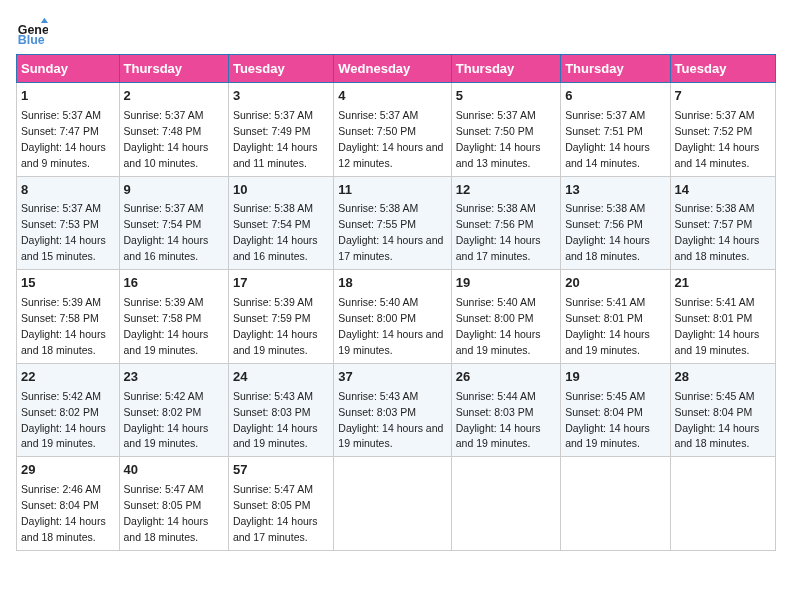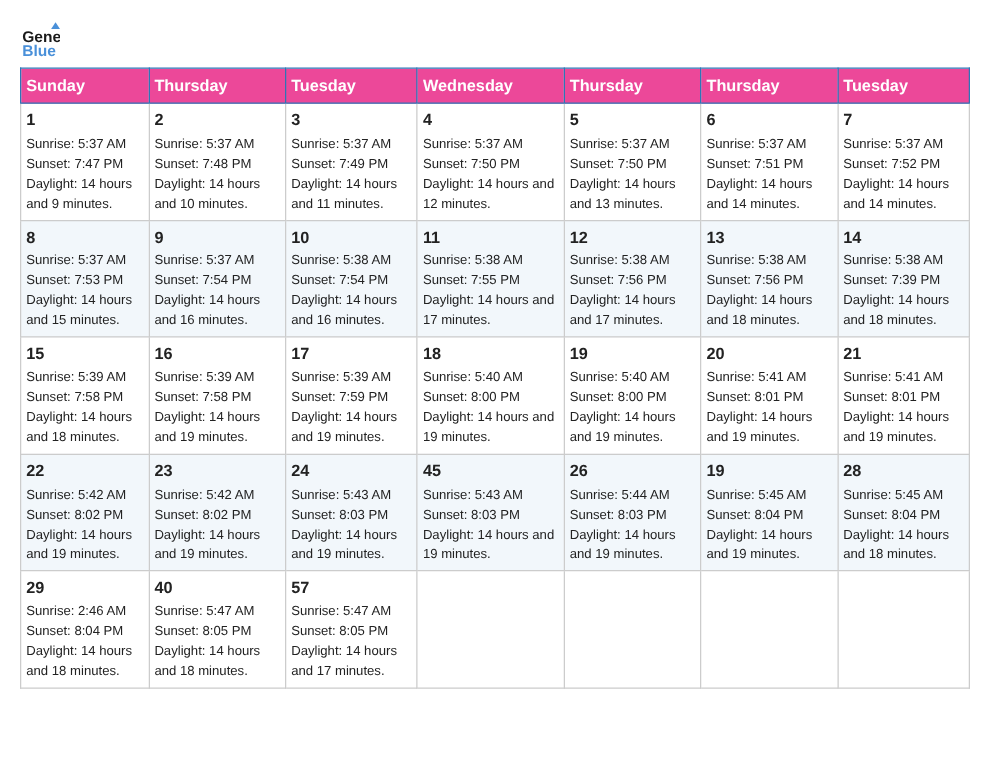--- a/index.html
+++ b/index.html
@@ -116,36 +116,36 @@
         <td><span class="day-num">6</span><span class="day-info">Sunrise: 5:37 AM</span><br><span class="day-info">Sunset: 7:51 PM</span><br><span class="day-info">Daylight: 14 hours and 14 minutes.</span></td>
         <td><span class="day-num">7</span><span class="day-info">Sunrise: 5:37 AM</span><br><span class="day-info">Sunset: 7:52 PM</span><br><span class="day-info">Daylight: 14 hours and 14 minutes.</span></td>
       </tr>
       <tr>
         <td><span class="day-num">8</span><span class="day-info">Sunrise: 5:37 AM</span><br><span class="day-info">Sunset: 7:53 PM</span><br><span class="day-info">Daylight: 14 hours and 15 minutes.</span></td>
         <td><span class="day-num">9</span><span class="day-info">Sunrise: 5:37 AM</span><br><span class="day-info">Sunset: 7:54 PM</span><br><span class="day-info">Daylight: 14 hours and 16 minutes.</span></td>
         <td><span class="day-num">10</span><span class="day-info">Sunrise: 5:38 AM</span><br><span class="day-info">Sunset: 7:54 PM</span><br><span class="day-info">Daylight: 14 hours and 16 minutes.</span></td>
         <td><span class="day-num">11</span><span class="day-info">Sunrise: 5:38 AM</span><br><span class="day-info">Sunset: 7:55 PM</span><br><span class="day-info">Daylight: 14 hours and 17 minutes.</span></td>
         <td><span class="day-num">12</span><span class="day-info">Sunrise: 5:38 AM</span><br><span class="day-info">Sunset: 7:56 PM</span><br><span class="day-info">Daylight: 14 hours and 17 minutes.</span></td>
         <td><span class="day-num">13</span><span class="day-info">Sunrise: 5:38 AM</span><br><span class="day-info">Sunset: 7:56 PM</span><br><span class="day-info">Daylight: 14 hours and 18 minutes.</span></td>
-        <td><span class="day-num">14</span><span class="day-info">Sunrise: 5:38 AM</span><br><span class="day-info">Sunset: 7:39 PM</span><br><span class="day-info">Daylight: 14 hours and 18 minutes.</span></td>
+        <td><span class="day-num">14</span><span class="day-info">Sunrise: 5:38 AM</span><br><span class="day-info">Sunset: 7:57 PM</span><br><span class="day-info">Daylight: 14 hours and 18 minutes.</span></td>
       </tr>
       <tr>
         <td><span class="day-num">15</span><span class="day-info">Sunrise: 5:39 AM</span><br><span class="day-info">Sunset: 7:58 PM</span><br><span class="day-info">Daylight: 14 hours and 18 minutes.</span></td>
         <td><span class="day-num">16</span><span class="day-info">Sunrise: 5:39 AM</span><br><span class="day-info">Sunset: 7:58 PM</span><br><span class="day-info">Daylight: 14 hours and 19 minutes.</span></td>
         <td><span class="day-num">17</span><span class="day-info">Sunrise: 5:39 AM</span><br><span class="day-info">Sunset: 7:59 PM</span><br><span class="day-info">Daylight: 14 hours and 19 minutes.</span></td>
         <td><span class="day-num">18</span><span class="day-info">Sunrise: 5:40 AM</span><br><span class="day-info">Sunset: 8:00 PM</span><br><span class="day-info">Daylight: 14 hours and 19 minutes.</span></td>
         <td><span class="day-num">19</span><span class="day-info">Sunrise: 5:40 AM</span><br><span class="day-info">Sunset: 8:00 PM</span><br><span class="day-info">Daylight: 14 hours and 19 minutes.</span></td>
         <td><span class="day-num">20</span><span class="day-info">Sunrise: 5:41 AM</span><br><span class="day-info">Sunset: 8:01 PM</span><br><span class="day-info">Daylight: 14 hours and 19 minutes.</span></td>
         <td><span class="day-num">21</span><span class="day-info">Sunrise: 5:41 AM</span><br><span class="day-info">Sunset: 8:01 PM</span><br><span class="day-info">Daylight: 14 hours and 19 minutes.</span></td>
       </tr>
       <tr>
         <td><span class="day-num">22</span><span class="day-info">Sunrise: 5:42 AM</span><br><span class="day-info">Sunset: 8:02 PM</span><br><span class="day-info">Daylight: 14 hours and 19 minutes.</span></td>
         <td><span class="day-num">23</span><span class="day-info">Sunrise: 5:42 AM</span><br><span class="day-info">Sunset: 8:02 PM</span><br><span class="day-info">Daylight: 14 hours and 19 minutes.</span></td>
         <td><span class="day-num">24</span><span class="day-info">Sunrise: 5:43 AM</span><br><span class="day-info">Sunset: 8:03 PM</span><br><span class="day-info">Daylight: 14 hours and 19 minutes.</span></td>
-        <td><span class="day-num">45</span><span class="day-info">Sunrise: 5:43 AM</span><br><span class="day-info">Sunset: 8:03 PM</span><br><span class="day-info">Daylight: 14 hours and 19 minutes.</span></td>
+        <td><span class="day-num">37</span><span class="day-info">Sunrise: 5:43 AM</span><br><span class="day-info">Sunset: 8:03 PM</span><br><span class="day-info">Daylight: 14 hours and 19 minutes.</span></td>
         <td><span class="day-num">26</span><span class="day-info">Sunrise: 5:44 AM</span><br><span class="day-info">Sunset: 8:03 PM</span><br><span class="day-info">Daylight: 14 hours and 19 minutes.</span></td>
         <td><span class="day-num">19</span><span class="day-info">Sunrise: 5:45 AM</span><br><span class="day-info">Sunset: 8:04 PM</span><br><span class="day-info">Daylight: 14 hours and 19 minutes.</span></td>
         <td><span class="day-num">28</span><span class="day-info">Sunrise: 5:45 AM</span><br><span class="day-info">Sunset: 8:04 PM</span><br><span class="day-info">Daylight: 14 hours and 18 minutes.</span></td>
       </tr>
       <tr>
         <td><span class="day-num">29</span><span class="day-info">Sunrise: 2:46 AM</span><br><span class="day-info">Sunset: 8:04 PM</span><br><span class="day-info">Daylight: 14 hours and 18 minutes.</span></td>
         <td><span class="day-num">40</span><span class="day-info">Sunrise: 5:47 AM</span><br><span class="day-info">Sunset: 8:05 PM</span><br><span class="day-info">Daylight: 14 hours and 18 minutes.</span></td>
         <td><span class="day-num">57</span><span class="day-info">Sunrise: 5:47 AM</span><br><span class="day-info">Sunset: 8:05 PM</span><br><span class="day-info">Daylight: 14 hours and 17 minutes.</span></td>
         <td class="empty"></td>
         <td class="empty"></td>

